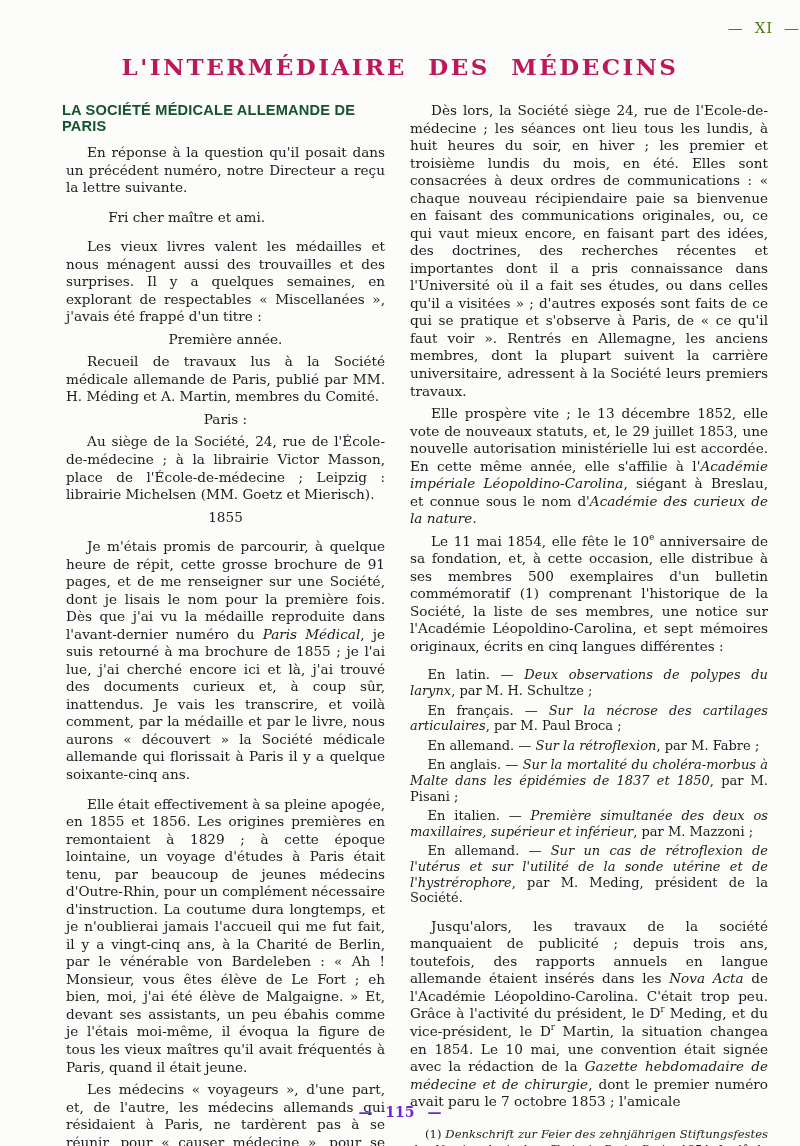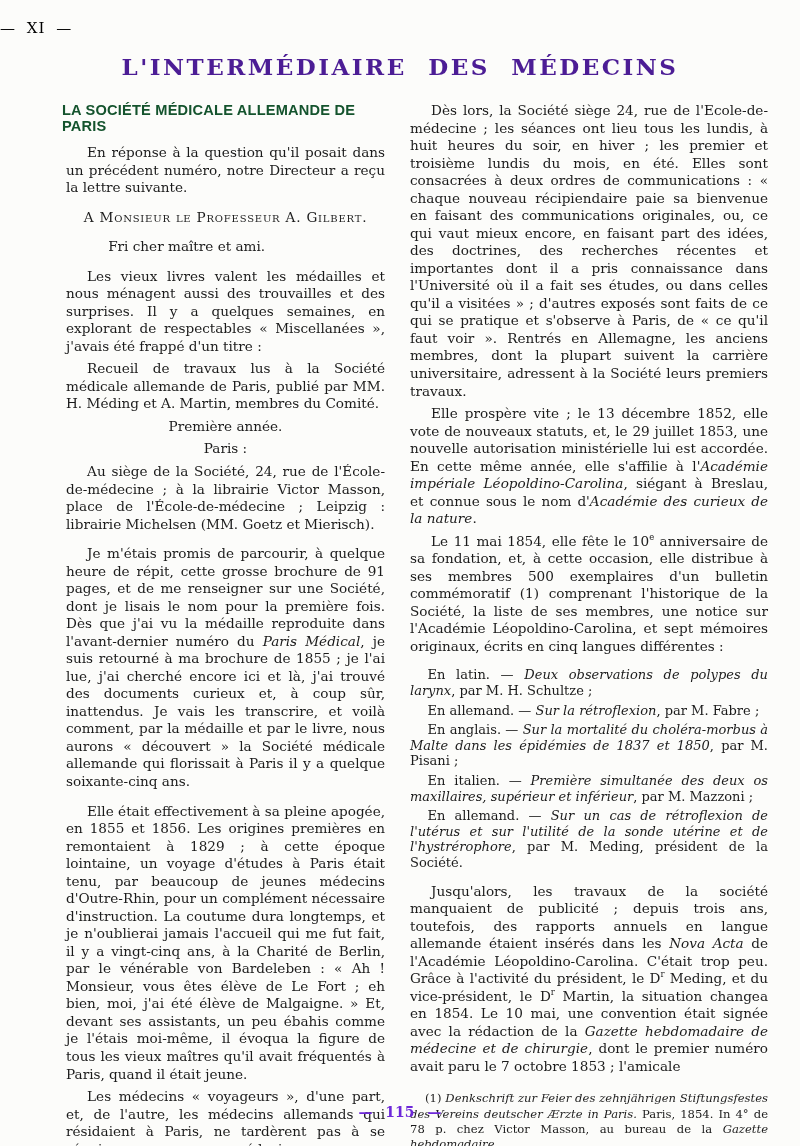--- a/index.html
+++ b/index.html
@@ -8,34 +8,34 @@
     width:800px;height:1146px;
     margin:0 auto;
     background:#fcfcfa;
     color:#1b1b1b;
     font-family:"DejaVu Serif", serif;
     overflow:hidden;
     box-sizing:border-box;
   }
   .folio-top{
     margin-top:19px;
-    text-align:left;
+    text-align:right;
     font-size:15px;
     letter-spacing:1px;
     word-spacing:5px;
-    color:#000000;
+    color:#4d7c0f;
   }
   .journal-title{
     margin:16px 0 0 0;
     text-align:center;
     font-size:23px;
     font-weight:700;
     letter-spacing:2.5px;
     word-spacing:11px;
-    color:#4c1d95;
+    color:#be185d;
   }
   .columns{
     display:flex;
     gap:17px;
     padding:18px 28px 0 62px;
     box-sizing:border-box;
   }
   .col{min-width:0;}
   .col-left{width:327px;flex:0 0 327px;}
   .col-right{flex:1;}
@@ -90,38 +90,39 @@
 <body>
 
 <div class="page">
   <div class="folio-top">— XI —</div>
   <h1 class="journal-title">L'INTERMÉDIAIRE  DES  MÉDECINS</h1>
   <div class="columns">
     <div class="col col-left">
       <div class="section-heading">LA SOCIÉTÉ MÉDICALE ALLEMANDE DE PARIS</div>
       <div>
           <p class="blk para"><span>En réponse à la question qu'il posait dans un précédent numéro, notre Directeur a reçu la lettre suivante.</span></p>
-          <p class="blk center caps gt"><span>A Monsieur le Professeur A. Gilbert.</span></p>
           <p class="blk salute gt"><span>Fri cher maître et ami.</span></p>
           <p class="blk para gt"><span>Les vieux livres valent les médailles et nous ménagent aussi des trouvailles et des surprises. Il y a quelques semaines, en explorant de respectables « Miscellanées », j'avais été frappé d'un titre :</span></p>
+          <p class="blk center"><span>Première année.</span></p>
           <p class="blk para"><span>Recueil de travaux lus à la Société médicale allemande de Paris, publié par MM. H. Méding et A. Martin, membres du Comité.</span></p>
-          <p class="blk center"><span>Première année.</span></p>
           <p class="blk center"><span>Paris :</span></p>
           <p class="blk para"><span>Au siège de la Société, 24, rue de l'École-de-médecine ; à la librairie Victor Masson, place de l'École-de-médecine ; Leipzig : librairie Michelsen (MM. Goetz et Mierisch).</span></p>
+          <p class="blk center"><span>1855</span></p>
           <p class="blk para gt"><span>Je m'étais promis de parcourir, à quelque heure de répit, cette grosse brochure de 91 pages, et de me renseigner sur une Société, dont je lisais le nom pour la première fois. Dès que j'ai vu la médaille reproduite dans l'avant-dernier numéro du </span><span class="i">Paris Médical</span><span>, je suis retourné à ma brochure de 1855 ; je l'ai lue, j'ai cherché encore ici et là, j'ai trouvé des documents curieux et, à coup sûr, inattendus. Je vais les transcrire, et voilà comment, par la médaille et par le livre, nous aurons « découvert » la Société médicale allemande qui florissait à Paris il y a quelque soixante-cinq ans.</span></p>
           <p class="blk para gt"><span>Elle était effectivement à sa pleine apogée, en 1855 et 1856. Les origines premières en remontaient à 1829 ; à cette époque lointaine, un voyage d'études à Paris était tenu, par beaucoup de jeunes médecins d'Outre-Rhin, pour un complément nécessaire d'instruction. La coutume dura longtemps, et je n'oublierai jamais l'accueil qui me fut fait, il y a vingt-cinq ans, à la Charité de Berlin, par le vénérable von Bardeleben : « Ah ! Monsieur, vous êtes élève de Le Fort ; eh bien, moi, j'ai été élève de Malgaigne. » Et, devant ses assistants, un peu ébahis comme je l'étais moi-même, il évoqua la figure de tous les vieux maîtres qu'il avait fréquentés à Paris, quand il était jeune.</span></p>
           <p class="blk para"><span>Les médecins « voyageurs », d'une part, et, de l'autre, les médecins allemands qui résidaient à Paris, ne tardèrent pas à se réunir, pour « causer médecine », pour se communiquer leurs observations, pour s'entr'aider. Ce fut en 1844 que la Société se fonda définitivement, après l'adoption de statuts,  et la date du 11 mai 1844, qui figure sur la médaille, commémore cette fondation du </span></p>
         </div>
     </div>
     <div class="col col-right">
       <div>
           <p class="blk para"><span>Dès lors, la Société siège 24, rue de l'Ecole-de-médecine ; les séances ont lieu tous les lundis, à huit heures du soir, en hiver ; les premier et troisième lundis du mois, en été. Elles sont consacrées à deux ordres de communications : « chaque nouveau récipiendaire paie sa bienvenue en faisant des communications originales, ou, ce qui vaut mieux encore, en faisant part des idées, des doctrines, des recherches récentes et importantes dont il a pris connaissance dans l'Université où il a fait ses études, ou dans celles qu'il a visitées » ; d'autres exposés sont faits de ce qui se pratique et s'observe à Paris, de « ce qu'il faut voir ». Rentrés en Allemagne, les anciens membres, dont la plupart suivent la carrière universitaire, adressent à la Société leurs premiers travaux.</span></p>
           <p class="blk para"><span>Elle prospère vite ; le 13 décembre 1852, elle vote de nouveaux statuts, et, le 29 juillet 1853, une nouvelle autorisation ministérielle lui est accordée. En cette même année, elle s'affilie à l'</span><span class="i">Académie impériale Léopoldino-Carolina</span><span>, siégant à Breslau, et connue sous le nom d'</span><span class="i">Académie des curieux de la nature</span><span>.</span></p>
           <p class="blk para"><span>Le 11 mai 1854, elle fête le 10</span><span class="sup">e</span><span> anniversaire de sa fondation, et, à cette occasion, elle distribue à ses membres 500 exemplaires d'un bulletin commémoratif (1) comprenant l'historique de la Société, la liste de ses membres, une notice sur l'Académie Léopoldino-Carolina, et sept mémoires originaux, écrits en cinq langues différentes :</span></p>
           <p class="blk small gt"><span>En latin. — </span><span class="i">Deux observations de polypes du larynx</span><span>, par M. H. Schultze ;</span></p>
+          <p class="blk small"><span>En français. — </span><span class="i">Sur la nécrose des cartilages articulaires</span><span>, par M. Paul Broca ;</span></p>
           <p class="blk small"><span>En allemand. — </span><span class="i">Sur la rétroflexion</span><span>, par M. Fabre ;</span></p>
           <p class="blk small"><span>En anglais. — </span><span class="i">Sur la mortalité du choléra-morbus à Malte dans les épidémies de 1837 et 1850</span><span>, par M. Pisani ;</span></p>
           <p class="blk small"><span>En italien. — </span><span class="i">Première simultanée des deux os maxillaires, supérieur et inférieur</span><span>, par M. Mazzoni ;</span></p>
           <p class="blk small"><span>En allemand. — </span><span class="i">Sur un cas de rétroflexion de l'utérus et sur l'utilité de la sonde utérine et de l'hystrérophore</span><span>, par M. Meding, président de la Société.</span></p>
           <p class="blk para gt"><span>Jusqu'alors, les travaux de la société manquaient de publicité ; depuis trois ans, toutefois, des rapports annuels en langue allemande étaient insérés dans les </span><span class="i">Nova Acta</span><span> de l'Académie Léopoldino-Carolina. C'était trop peu. Grâce à l'activité du président, le D</span><span class="sup">r</span><span> Meding, et du vice-président, le D</span><span class="sup">r</span><span> Martin, la situation changea en 1854. Le 10 mai, une convention était signée avec la rédaction de la </span><span class="i">Gazette hebdomadaire de médecine et de chirurgie</span><span>, dont le premier numéro avait paru le 7 octobre 1853 ; l'amicale</span></p>
           <p class="blk footnote"><span>(1) </span><span class="i">Denkschrift zur Feier des zehnjährigen Stiftungsfestes des Vereins deutscher Ærzte in Paris.</span><span> Paris, 1854. In 4° de 78 p. chez Victor Masson, au bureau de la </span><span class="i">Gazette hebdomadaire</span><span>.</span></p>
         </div>
     </div>
   </div>
   <div class="folio-bottom">— 115 —</div>

